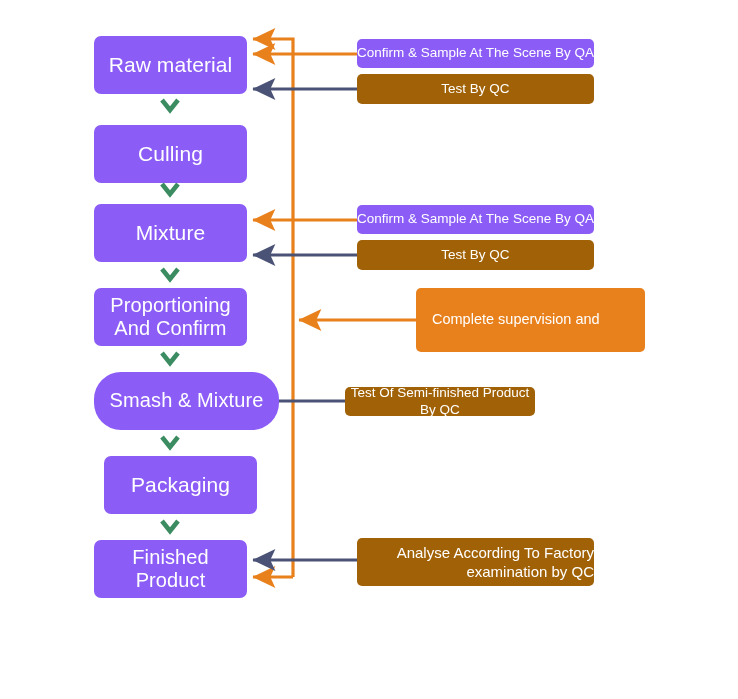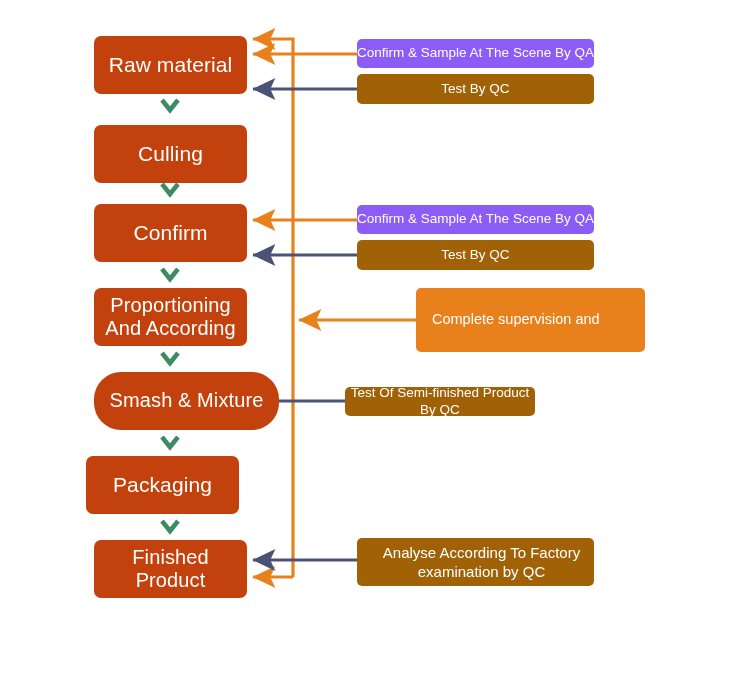--- a/index.html
+++ b/index.html
@@ -16,21 +16,21 @@
   }
   #canvas {
     position: absolute;
     left: 0;
     top: 0;
     width: 738px;
     height: 699px;
   }
   .node {
     position: absolute;
-    background: #c2410c;
+    background: #8b5cf6;
     border-radius: 7px;
     color: #ffffff;
     display: flex;
     align-items: center;
     justify-content: center;
     text-align: center;
     font-size: 21px;
     line-height: 1.16;
     font-weight: 400;
     letter-spacing: 0.1px;
@@ -152,33 +152,33 @@
 
   <div class="node" style="left:94px; top:36px; width:153px; height:58px;">
     <span>Raw material</span>
   </div>
 
   <div class="node" style="left:94px; top:125px; width:153px; height:58px;">
     <span>Culling</span>
   </div>
 
   <div class="node" style="left:94px; top:204px; width:153px; height:58px;">
-    <span>Confirm</span>
+    <span>Mixture</span>
   </div>
 
   <div class="node tight" style="left:94px; top:288px; width:153px; height:58px; flex-direction:column;">
     <span>Proportioning</span>
-    <span>And According</span>
+    <span>And Confirm</span>
   </div>
 
   <div class="node tight" style="left:94px; top:372px; width:185px; height:58px;border-radius:27px;">
     <span>Smash &amp; Mixture</span>
   </div>
 
-  <div class="node" style="left:86px; top:456px; width:153px; height:58px;">
+  <div class="node" style="left:104px; top:456px; width:153px; height:58px;">
     <span>Packaging</span>
   </div>
 
   <div class="node tight" style="left:94px; top:540px; width:153px; height:58px;">
     <span>Finished Product</span>
   </div>
 
   <div class="label qa" style="left:357px; top:39px; width:237px; height:29px;">
     <span>Confirm &amp; Sample At The Scene By QA</span>
   </div>
@@ -196,18 +196,18 @@
   </div>
 
   <div class="label big" style="left:416px; top:288px; width:229px; height:64px; flex-direction:column; align-items:flex-start; justify-content:center;">
     <span>Complete supervision and</span>
   </div>
 
   <div class="label qc" style="left:345px; top:387px; width:190px; height:29px;">
     <span>Test Of Semi-finished Product By QC</span>
   </div>
 
-  <div class="label qc two-line" style="left:357px; top:538px; width:237px; height:48px; flex-direction:column; align-items:center; justify-content:center;">
+  <div class="label qc two-line" style="left:357px; top:538px; width:237px; height:48px; flex-direction:column; align-items:flex-end; justify-content:center;">
     <span>Analyse According To Factory</span>
     <span>examination by QC</span>
   </div>
 
 </div>
 
 </body></html>

